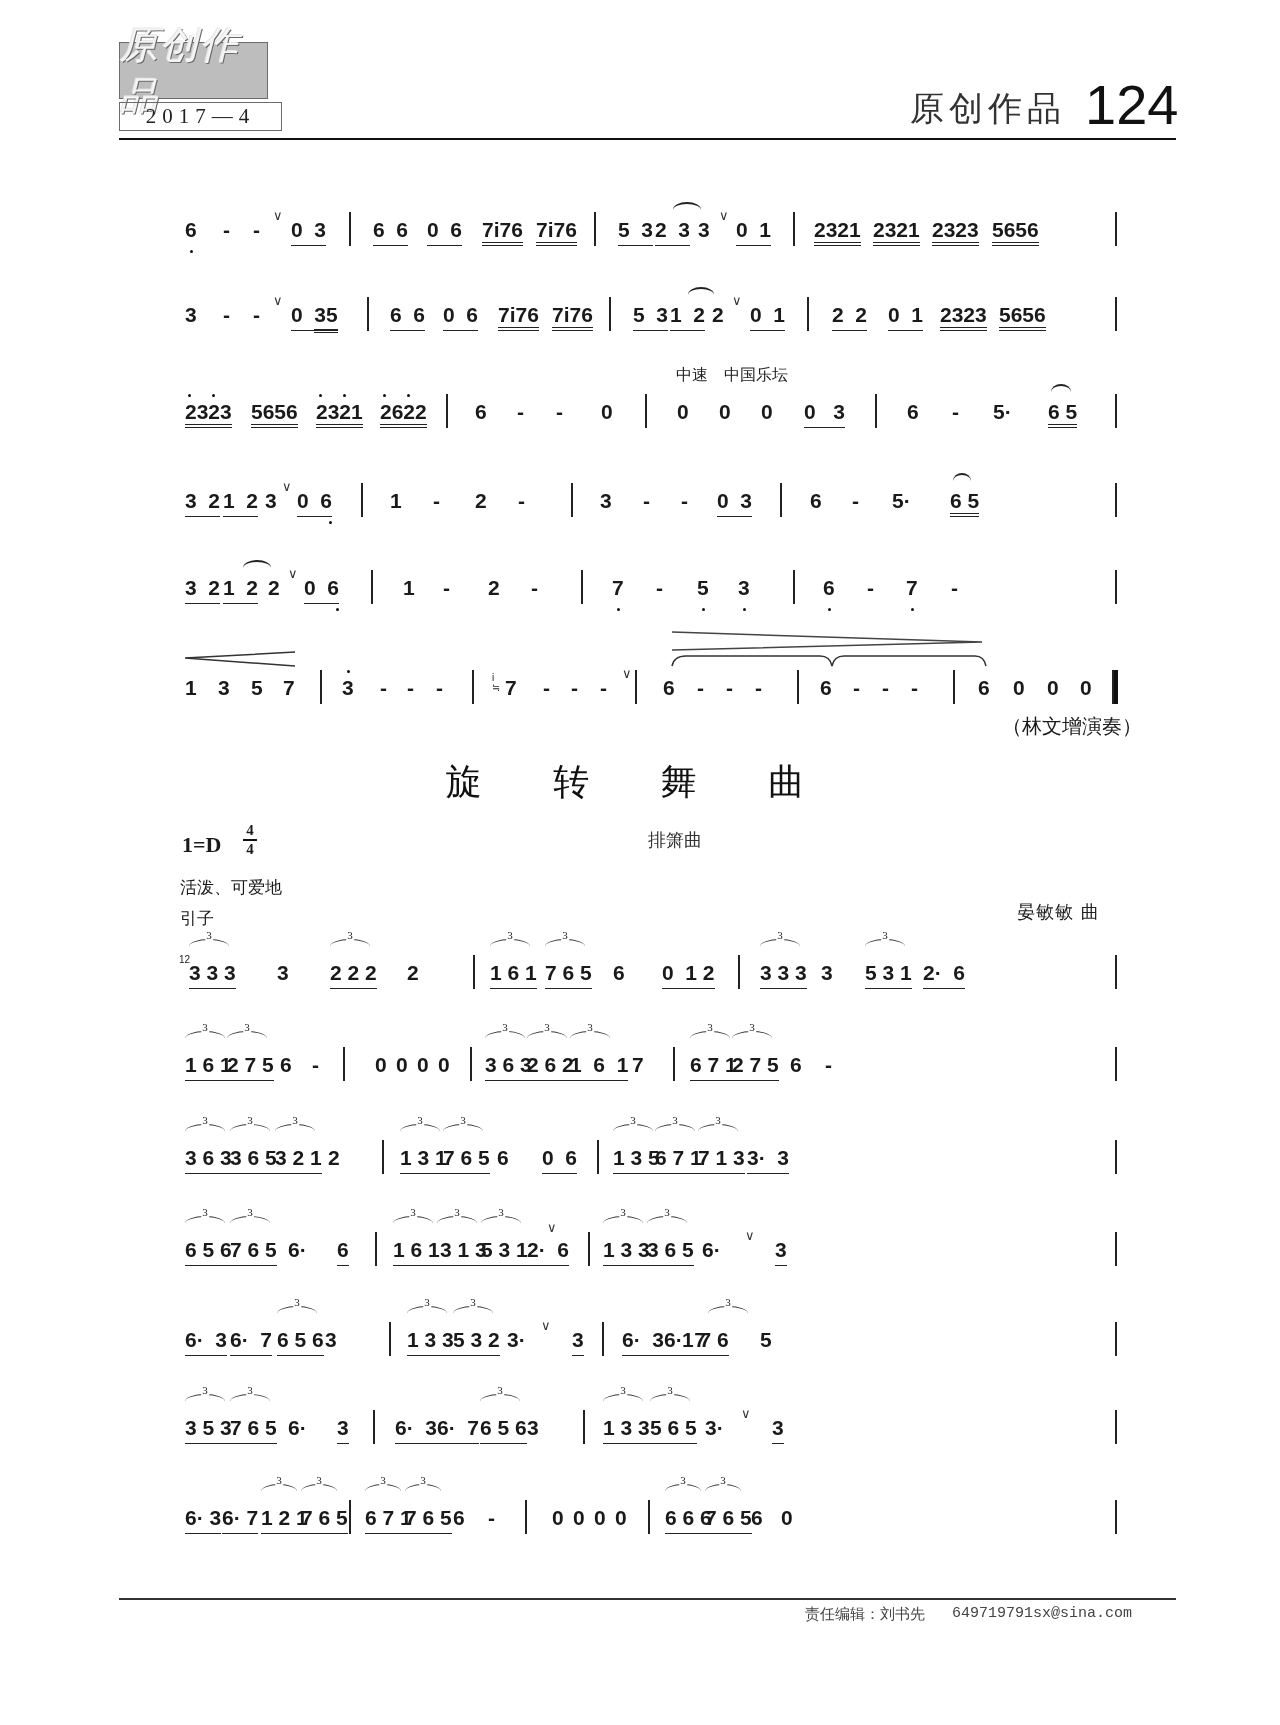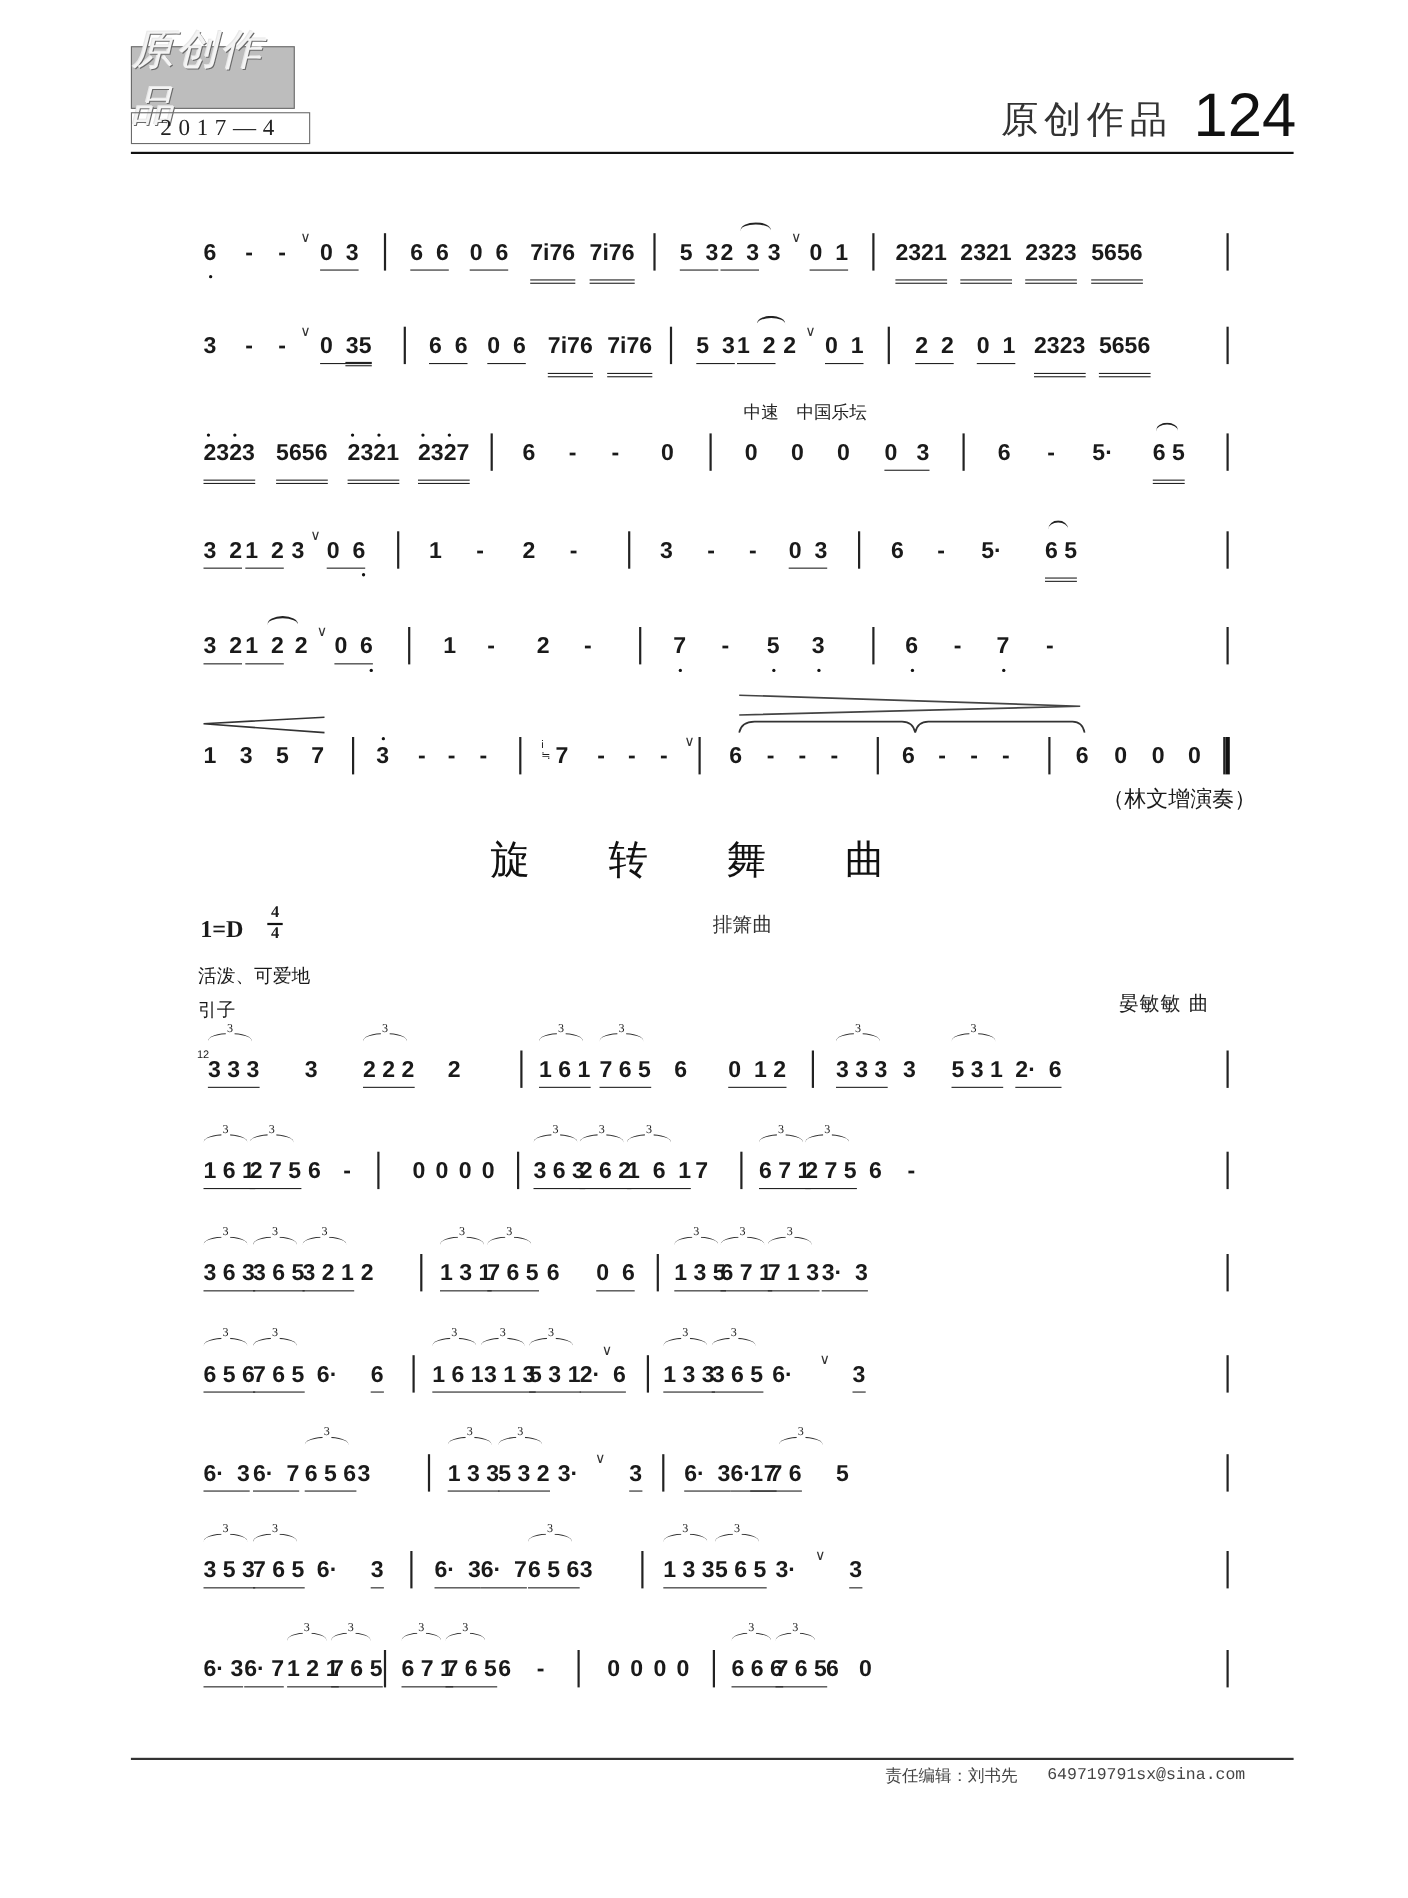--- a/index.html
+++ b/index.html
@@ -20,21 +20,21 @@
                    font-size:34px; color:#333; letter-spacing:5px; }
   .page-number { position:absolute; left:1085px; top:72px; font-size:56px; color:#111;
                  font-family:"Liberation Sans", sans-serif; }
   .header-rule { position:absolute; left:119px; top:138px; width:1057px; height:2px; background:#111; }
 
   
   .row { position:absolute; left:185px; width:940px; height:40px; }
   .tok { position:absolute; font-weight:bold; font-size:21px; line-height:24px; white-space:nowrap;
          font-family:"Liberation Sans", sans-serif; top:6px; }
   .ul1 { border-bottom:1.5px solid #222; padding-bottom:3px; }
-  .ul2 { border-bottom:4px double #222; padding-bottom:12px; }
+  .ul2 { border-bottom:4px double #222; padding-bottom:0; }
   .bar { position:absolute; top:0; width:2px; height:34px; background:#222; }
   .dbar { position:absolute; top:0; width:6px; height:34px; border-left:2px solid #222; border-right:4px solid #111; box-sizing:border-box; }
   .breath { position:absolute; top:-4px; font-size:13px; color:#333; font-weight:normal; }
   .slur { position:absolute; top:-10px; height:14px; border-top:2px solid #222; border-radius:50% 50% 0 0; }
   .trip { position:absolute; top:-16px; height:14px; border-top:1.5px solid #333; border-radius:50% 50% 0 0; }
   .trip span { position:absolute; top:-11px; left:50%; transform:translateX(-50%); font-size:11px;
                font-family:"Liberation Serif", serif; background:#fff; padding:0 1px; font-weight:normal; }
   .dot-below { position:absolute; width:3px; height:3px; border-radius:50%; background:#111; top:38px; }
   .dot-above { position:absolute; width:3px; height:3px; border-radius:50%; background:#111; top:0px; }
   .anno { position:absolute; font-size:16px; font-weight:normal; color:#222; }
@@ -125,21 +125,21 @@
   <span class="tok ul2" style="left:814px">5656</span>
   <span class="bar" style="left:930px"></span>
 </div>
 
 <div class="anno" style="left:676px;top:365px">中速　中国乐坛</div>
 
 <div class="row" style="top:394px">
   <span class="tok ul2" style="left:0">2323</span>
   <span class="tok ul2" style="left:66px">5656</span>
   <span class="tok ul2" style="left:131px">2321</span>
-  <span class="tok ul2" style="left:195px">2327</span>
+  <span class="tok ul2" style="left:195px">2622</span>
   <span class="dot-above" style="left:3px"></span>
   <span class="dot-above" style="left:27px"></span>
   <span class="dot-above" style="left:134px"></span>
   <span class="dot-above" style="left:158px"></span>
   <span class="dot-above" style="left:198px"></span>
   <span class="dot-above" style="left:222px"></span>
   <span class="bar" style="left:261px"></span>
   <span class="tok" style="left:290px">6</span>
   <span class="tok" style="left:332px">-</span>
   <span class="tok" style="left:371px">-</span>

